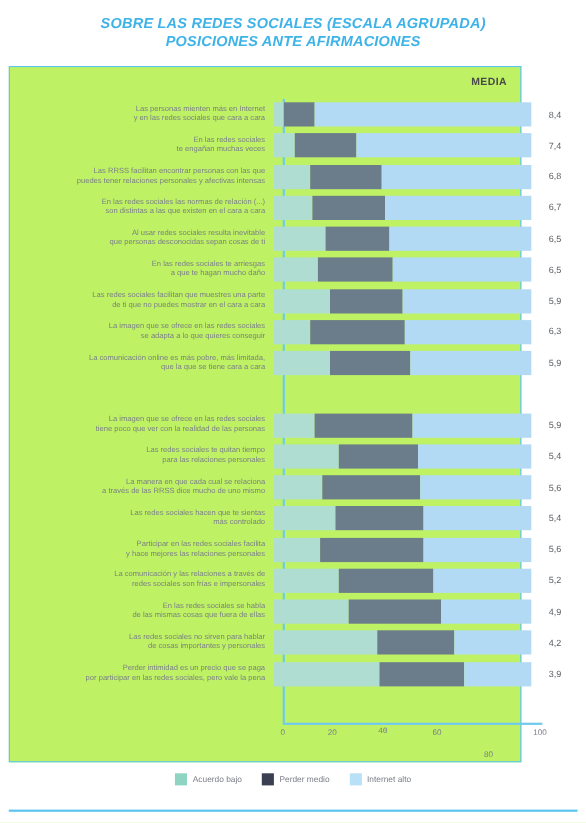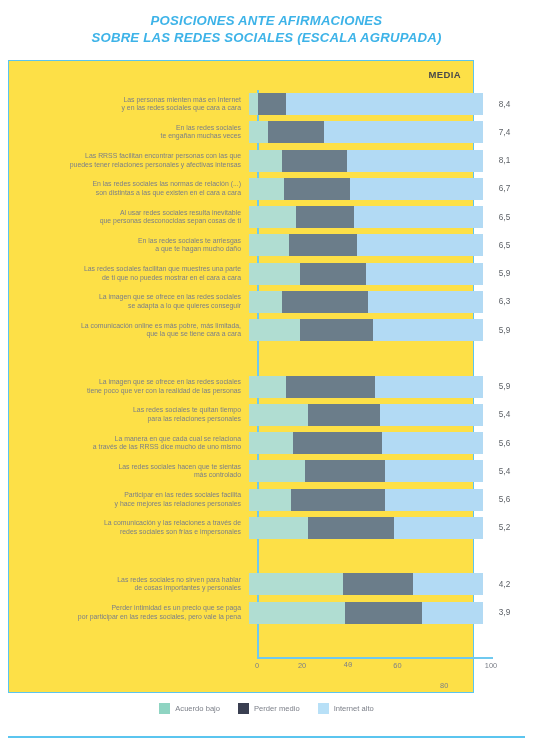--- a/index.html
+++ b/index.html
@@ -25,21 +25,21 @@
     font-size:13.2px;
     letter-spacing:0.2px;
     line-height:17px;
   }
 
   
   .frame {
     position:absolute; left:8px; top:60px;
     width:466px; height:633px;
     border:1.6px solid #5bc5ef;
-    background:#fde047;
+    background:#bef264;
   }
 
   .media-header {
     position:absolute; right:12px; top:8px;
     font-size:9.5px; font-weight:bold; color:#4a4a4a;
     letter-spacing:0.4px;
   }
   .axis-vert {
     position:absolute; left:248px; top:29px;
     width:1.5px; height:567px; background:#6fc9ef;
@@ -108,22 +108,22 @@
     position:absolute; left:8px; top:736px;
     width:517px; height:1.6px; background:#5bc5ef;
   }
 </style>
 </head>
 <body>
 
 <div class="page">
 
   <div class="title-block">
+    <div class="title-line">SOBRE LAS REDES SOCIALES (ESCALA AGRUPADA)</div>
     <div class="title-line">POSICIONES ANTE AFIRMACIONES</div>
-    <div class="title-line">SOBRE LAS REDES SOCIALES (ESCALA AGRUPADA)</div>
   </div>
 
   <div class="frame">
     <div class="media-header">MEDIA</div>
 
     <div class="axis-vert"></div>
     <div class="axis-horiz"></div>
 
     <div class="rows" id="rows-container">
         <div class="row" style="top: 0px;">
@@ -153,21 +153,21 @@
         <div class="row" style="top: 56.5px;">
           <div class="row-label">
             <span>Las RRSS facilitan encontrar personas con las que</span>
             <span>puedes tener relaciones personales y afectivas intensas</span>
           </div>
           <div class="bar-area">
             <div class="seg seg-low" style="left: 0px; width: 32.76px;"></div>
             <div class="seg seg-mid" style="left: 32.76px; width: 65.52px;"></div>
             <div class="seg seg-high" style="left: 98.28px; width: 135.72px;"></div>
           </div>
-          <div class="row-mean">8,1</div>
+          <div class="row-mean">6,8</div>
         </div>
         <div class="row" style="top: 84.75px;">
           <div class="row-label">
             <span>En las redes sociales las normas de relación (...)</span>
             <span>son distintas a las que existen en el cara a cara</span>
           </div>
           <div class="bar-area">
             <div class="seg seg-low" style="left: 0px; width: 35.1px;"></div>
             <div class="seg seg-mid" style="left: 35.1px; width: 65.52px;"></div>
             <div class="seg seg-high" style="left: 100.62px; width: 133.38px;"></div>
@@ -298,20 +298,32 @@
           <div class="row-label">
             <span>La comunicación y las relaciones a través de</span>
             <span>redes sociales son frías e impersonales</span>
           </div>
           <div class="bar-area">
             <div class="seg seg-low" style="left: 0px; width: 58.5px;"></div>
             <div class="seg seg-mid" style="left: 58.5px; width: 86.58px;"></div>
             <div class="seg seg-high" style="left: 145.08px; width: 88.92px;"></div>
           </div>
           <div class="row-mean">5,2</div>
+        </div>
+        <div class="row" style="top: 452px;">
+          <div class="row-label">
+            <span>En las redes sociales se habla</span>
+            <span>de las mismas cosas que fuera de ellas</span>
+          </div>
+          <div class="bar-area">
+            <div class="seg seg-low" style="left: 0px; width: 67.86px;"></div>
+            <div class="seg seg-mid" style="left: 67.86px; width: 84.24px;"></div>
+            <div class="seg seg-high" style="left: 152.1px; width: 81.9px;"></div>
+          </div>
+          <div class="row-mean">4,9</div>
         </div>
         <div class="row" style="top: 480.25px;">
           <div class="row-label">
             <span>Las redes sociales no sirven para hablar</span>
             <span>de cosas importantes y personales</span>
           </div>
           <div class="bar-area">
             <div class="seg seg-low" style="left: 0px; width: 93.6px;"></div>
             <div class="seg seg-mid" style="left: 93.6px; width: 70.2px;"></div>
             <div class="seg seg-high" style="left: 163.8px; width: 70.2px;"></div>

